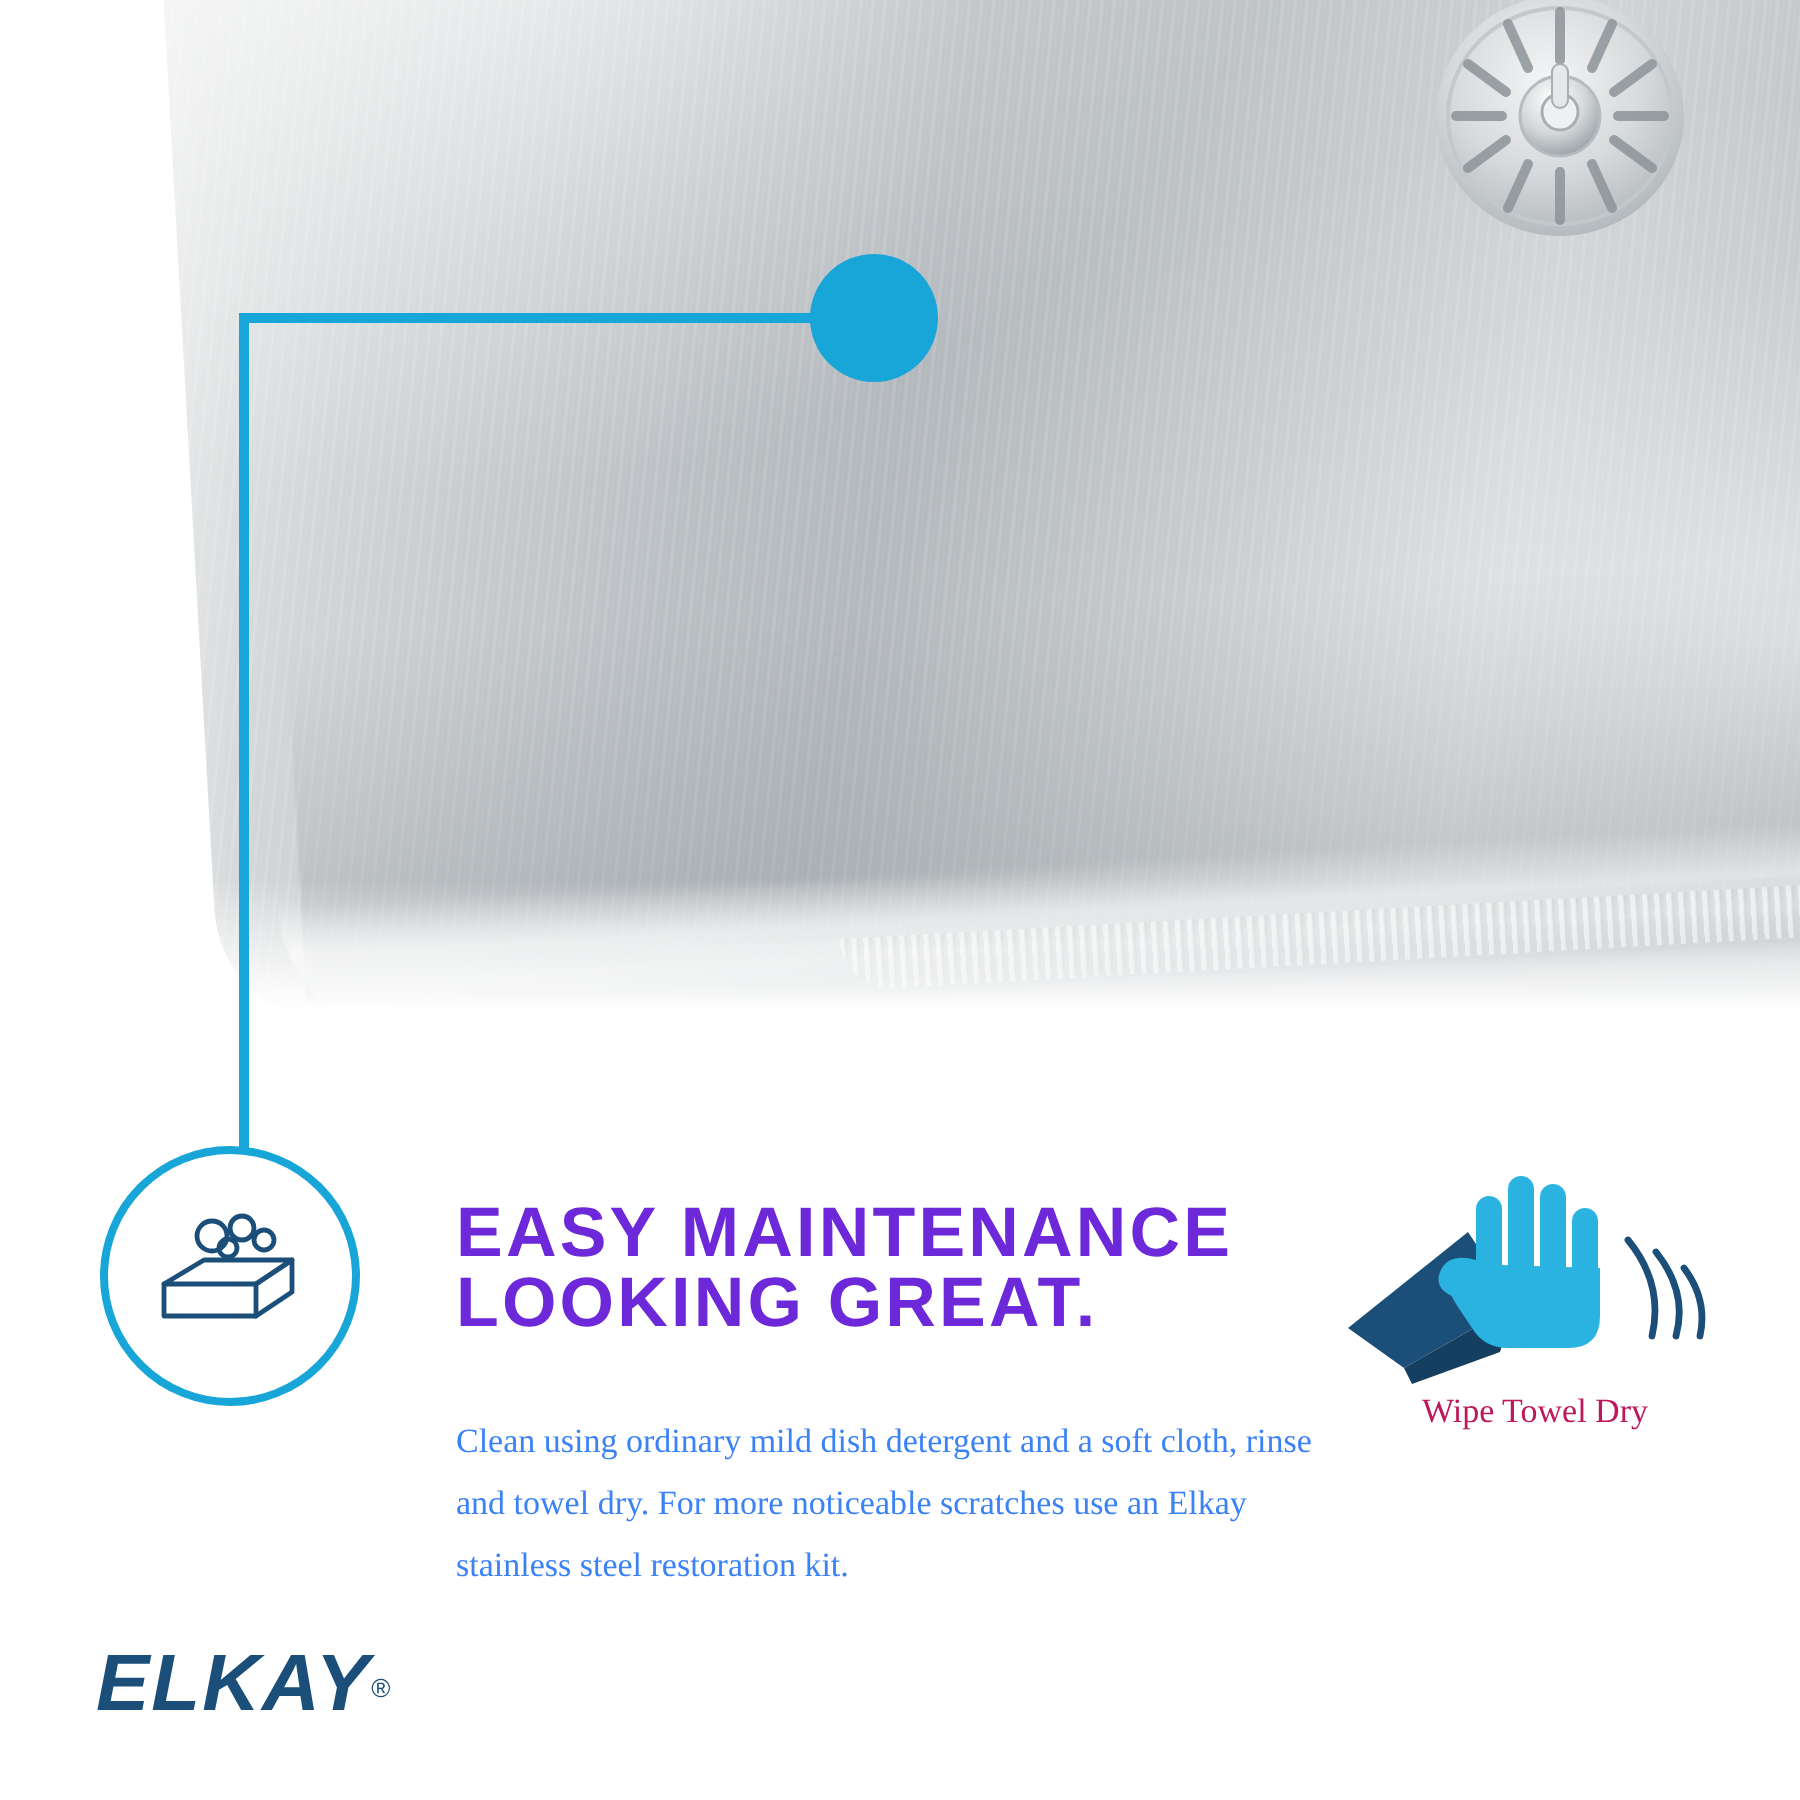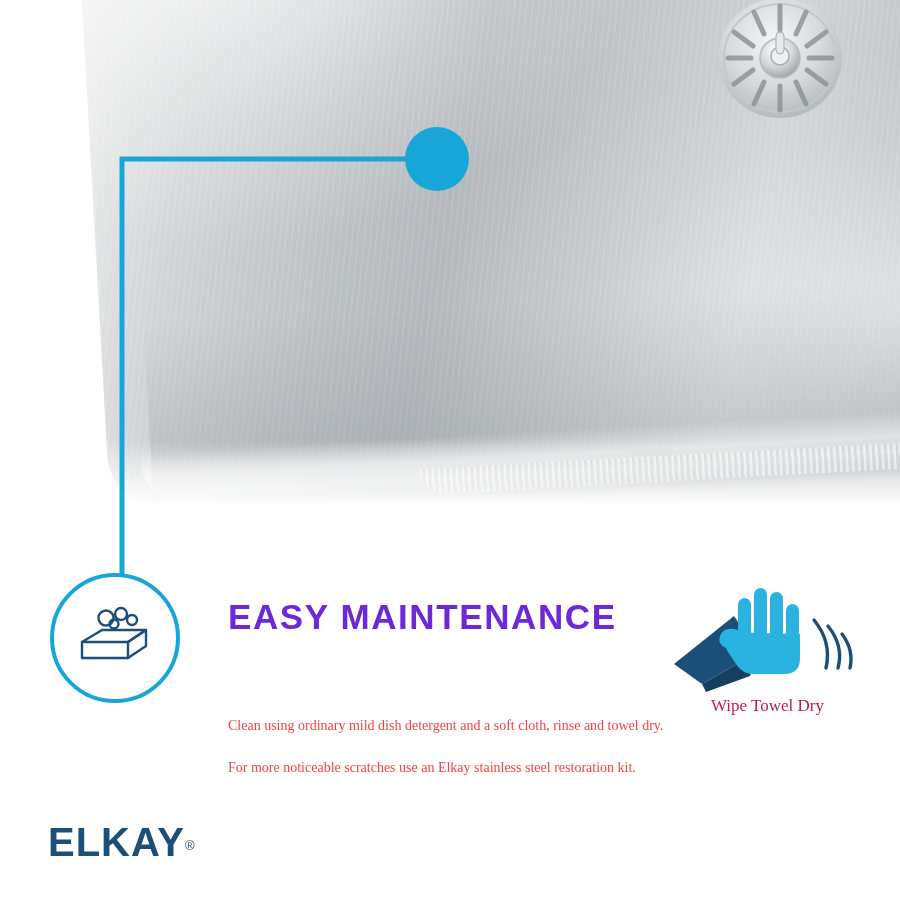--- a/index.html
+++ b/index.html
@@ -196,24 +196,24 @@
     font-size: 35px;
     line-height: 35px;
     letter-spacing: 1.6px;
     text-transform: uppercase;
   }
   .body-copy {
     position: absolute;
     left: 228px;
     top: 705px;
     width: 440px;
-    color: #ef4444;
+    color: #3b82f6;
     font-family: "Liberation Serif", serif;
-    font-size: 14px;
-    line-height: 42px;
+    font-size: 17px;
+    line-height: 31px;
   }
 
   
   .wipe {
     position: absolute;
     left: 672px;
     top: 580px;
     width: 190px;
     height: 130px;
   }
@@ -232,20 +232,21 @@
   .logo {
     position: absolute;
     left: 48px;
     top: 818px;
     width: 200px;
     height: 48px;
   }
   .logo-text {
     font-family: "Liberation Sans", sans-serif;
     font-weight: bold;
+    font-style: italic;
     font-size: 40px;
     letter-spacing: 1px;
     color: #1b4f79;
     line-height: 48px;
   }
   .logo-reg {
     font-size: 13px;
     vertical-align: super;
     font-style: normal;
     font-weight: normal;
@@ -321,20 +322,21 @@
         <circle cx="34" cy="16" r="7.5"></circle>
         <circle cx="49" cy="12" r="6"></circle>
         <circle cx="60" cy="18" r="5"></circle>
         <circle cx="42" cy="22" r="4.5"></circle>
       </g>
     </svg>
   </div>
 
   <div class="headline">
     <div>Easy Maintenance</div>
+    <div>looking great.</div>
   </div>
 
   <div class="body-copy">Clean using ordinary mild dish detergent and a soft cloth, rinse and towel dry. For more noticeable scratches use an Elkay stainless steel restoration kit.</div>
 
   <div class="wipe">
     <svg width="190" height="130" viewBox="0 0 190 130">
 
       <path d="M2 84 L62 36 L86 72 L30 104 Z" fill="#1b4f79"></path>
       <path d="M30 104 L86 72 L78 96 L34 112 Z" fill="#143f61"></path>
 

